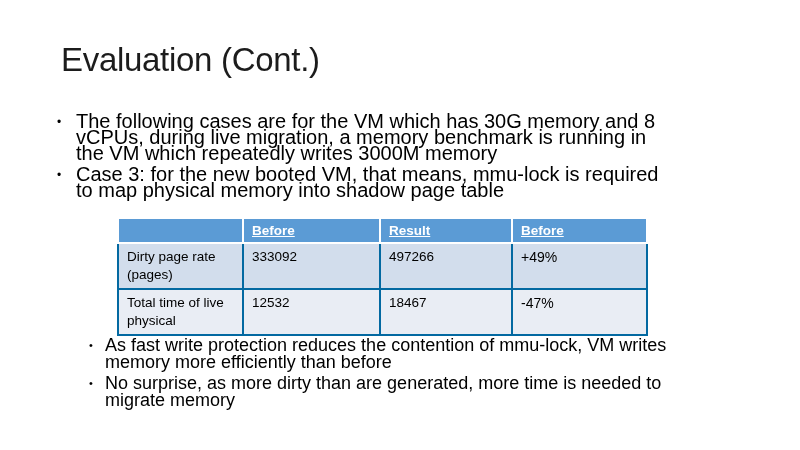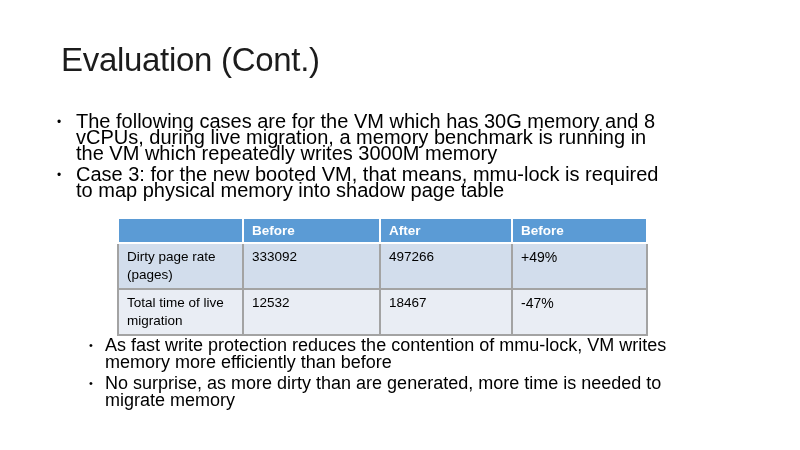--- a/index.html
+++ b/index.html
@@ -30,26 +30,27 @@
     position: absolute; left: 117px; top: 217px;
     border-collapse: collapse; table-layout: fixed;
   }
   .c0 { width: 125px; } .c1 { width: 137px; } .c2 { width: 132px; } .c3 { width: 135px; }
   .data-table th {
     background: #5B9BD5; color: #ffffff;
     font-size: 13.5px; font-weight: bold; text-align: left;
     vertical-align: middle; height: 21px;
     padding: 1px 4px 1px 8px;
     border: 2px solid #ffffff;
+    text-decoration: underline;
   }
   .data-table td {
     font-size: 13.5px; line-height: 18px; color: #000;
     vertical-align: top; text-align: left;
     height: 32px; padding: 4px 4px 4px 8px;
-    border: 2px solid #a3a3a3;
+    border: 2px solid #0369a1;
   }
   tr.band-dark td { background: #D2DDEC; }
   tr.band-light td { background: #E9EDF4; }
   td.result { font-size: 14px; line-height: 18px; }
 
   
   .subbullets { position: absolute; left: 89px; top: 337px; width: 622px; color: #000; }
   .subbullet { display: flex; margin-bottom: 4px; }
   .subbullet .marker { flex: 0 0 16px; font-size: 11px; line-height: 17px; }
   .subbullet .stext { font-size: 18px; line-height: 17px; }
@@ -76,33 +77,33 @@
     <colgroup>
         <col class="c0">
         <col class="c1">
         <col class="c2">
         <col class="c3">
       </colgroup>
     <thead>
       <tr>
         <th></th>
         <th>Before</th>
-        <th>After</th>
+        <th>Result</th>
         <th>Before</th>
       </tr>
     </thead>
     <tbody>
       <tr class="band-dark">
         <td>Dirty page rate (pages)</td>
         <td>333092</td>
         <td>497266</td>
         <td class="result">+49%</td>
       </tr>
       <tr class="band-light">
-        <td>Total time of live migration</td>
+        <td>Total time of live physical</td>
         <td>12532</td>
         <td>18467</td>
         <td class="result">-47%</td>
       </tr>
     </tbody>
   </table>
 
   <div class="subbullets">
     <div class="subbullet">
       <span class="marker">•</span>

